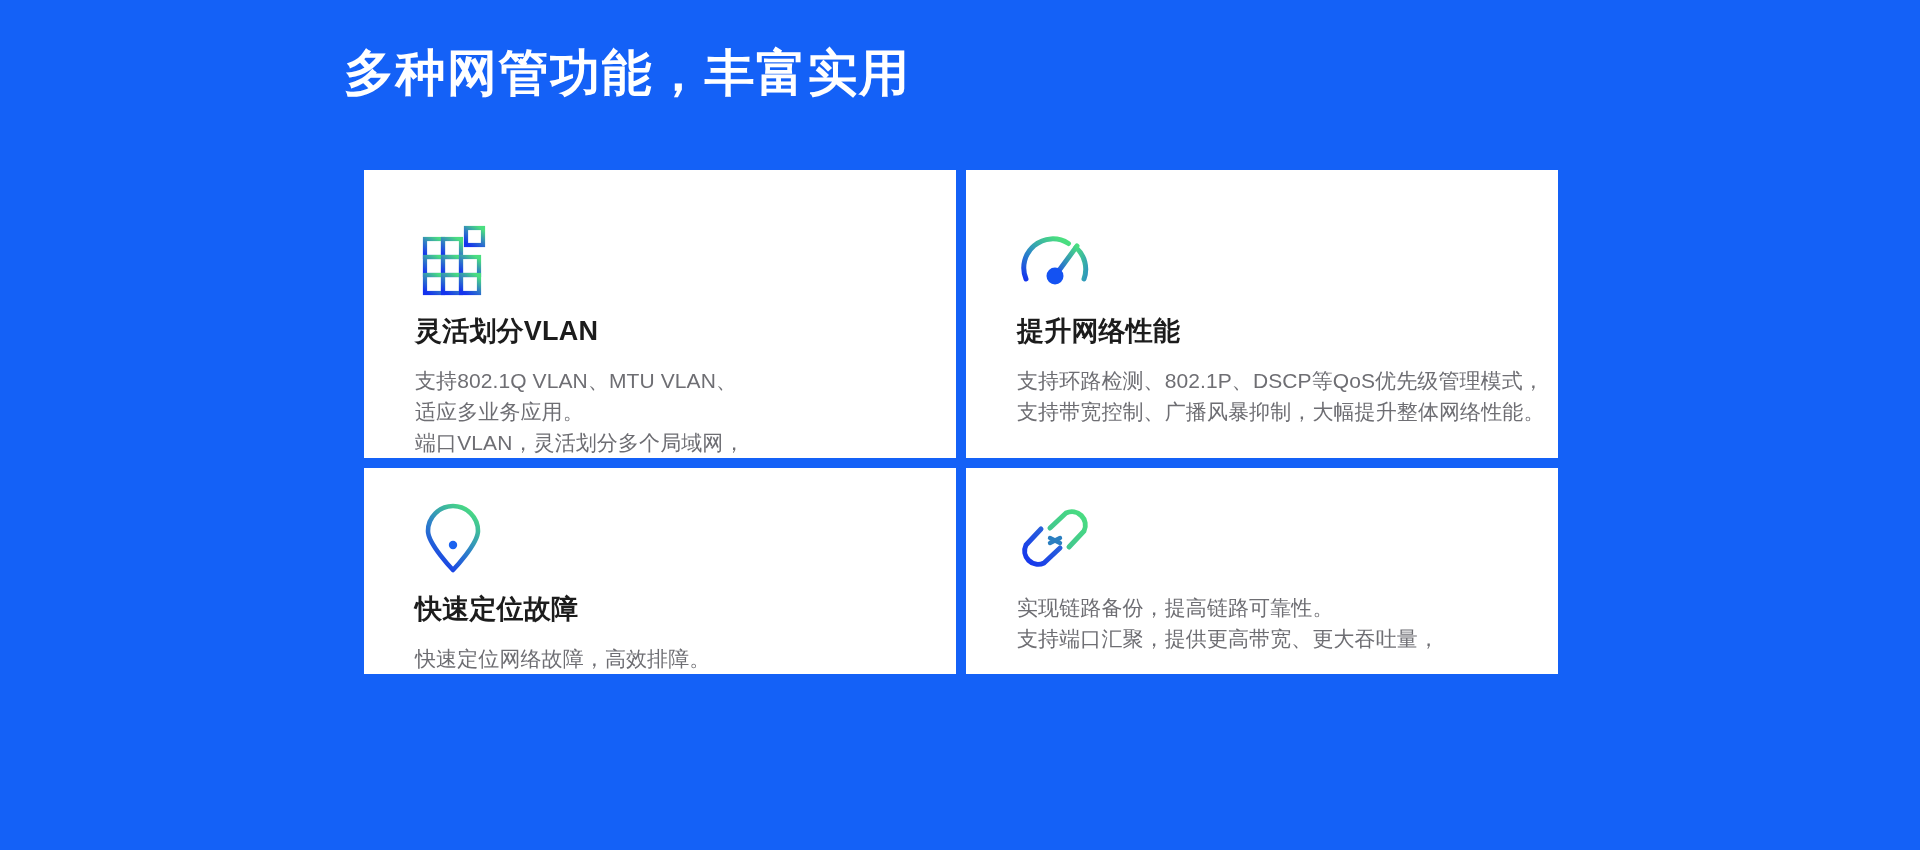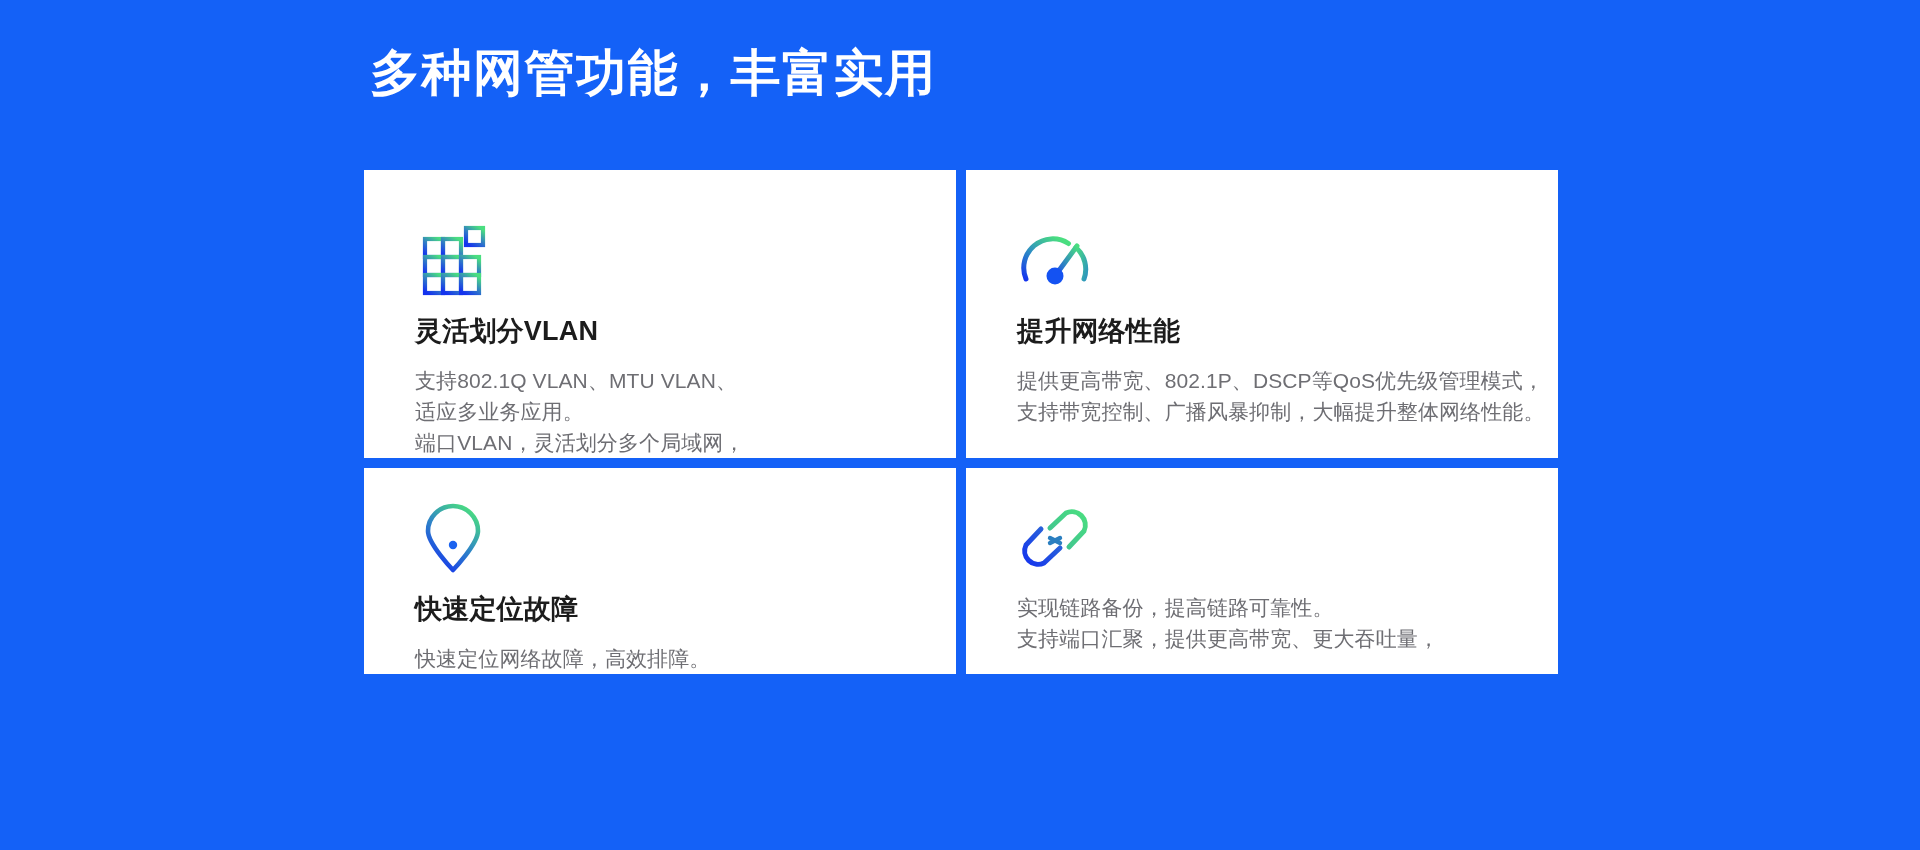--- a/index.html
+++ b/index.html
@@ -18,21 +18,21 @@
 
   .page {
     position: relative;
     width: 1920px;
     height: 850px;
   }
 
   
   .section-heading {
     position: absolute;
-    left: 370px;
+    left: 344px;
     top: 42px;
     font-size: 50px;
     line-height: 62px;
     font-weight: 700;
     color: #ffffff;
     letter-spacing: 1.5px;
     white-space: nowrap;
   }
 
   
@@ -144,21 +144,21 @@
             </linearGradient>
           </defs>
           <path d="M9 57 A29 29 0 0 1 51.5 21.5" fill="none" stroke="url(#g2)" stroke-width="5" stroke-linecap="round"></path>
           <path d="M59 25.5 A29 29 0 0 1 67 57" fill="none" stroke="url(#g2b)" stroke-width="5" stroke-linecap="round"></path>
           <line x1="38" y1="54" x2="60" y2="24" stroke="url(#g2n)" stroke-width="5" stroke-linecap="round"></line>
           <circle cx="38" cy="54" r="8.5" fill="#1452f2"></circle>
         </svg>
       </span>
       <div class="card-title">提升网络性能</div>
       <div class="card-desc">
-        <span class="line">提供更高带宽、802.1P、DSCP等QoS优先级管理模式，</span>
+        <span class="line">支持环路检测、802.1P、DSCP等QoS优先级管理模式，</span>
         <span class="line">支持带宽控制、广播风暴抑制，大幅提升整体网络性能。</span>
       </div>
     </div>
 
     <div class="feature-card row2">
       <span class="card-icon">
         <svg viewBox="0 0 76 76" width="76" height="76" xmlns="http://www.w3.org/2000/svg">
           <defs>
             <linearGradient id="g3" x1="0.2" y1="1" x2="0.8" y2="0">
               <stop offset="0" stop-color="#1433ee"></stop>

